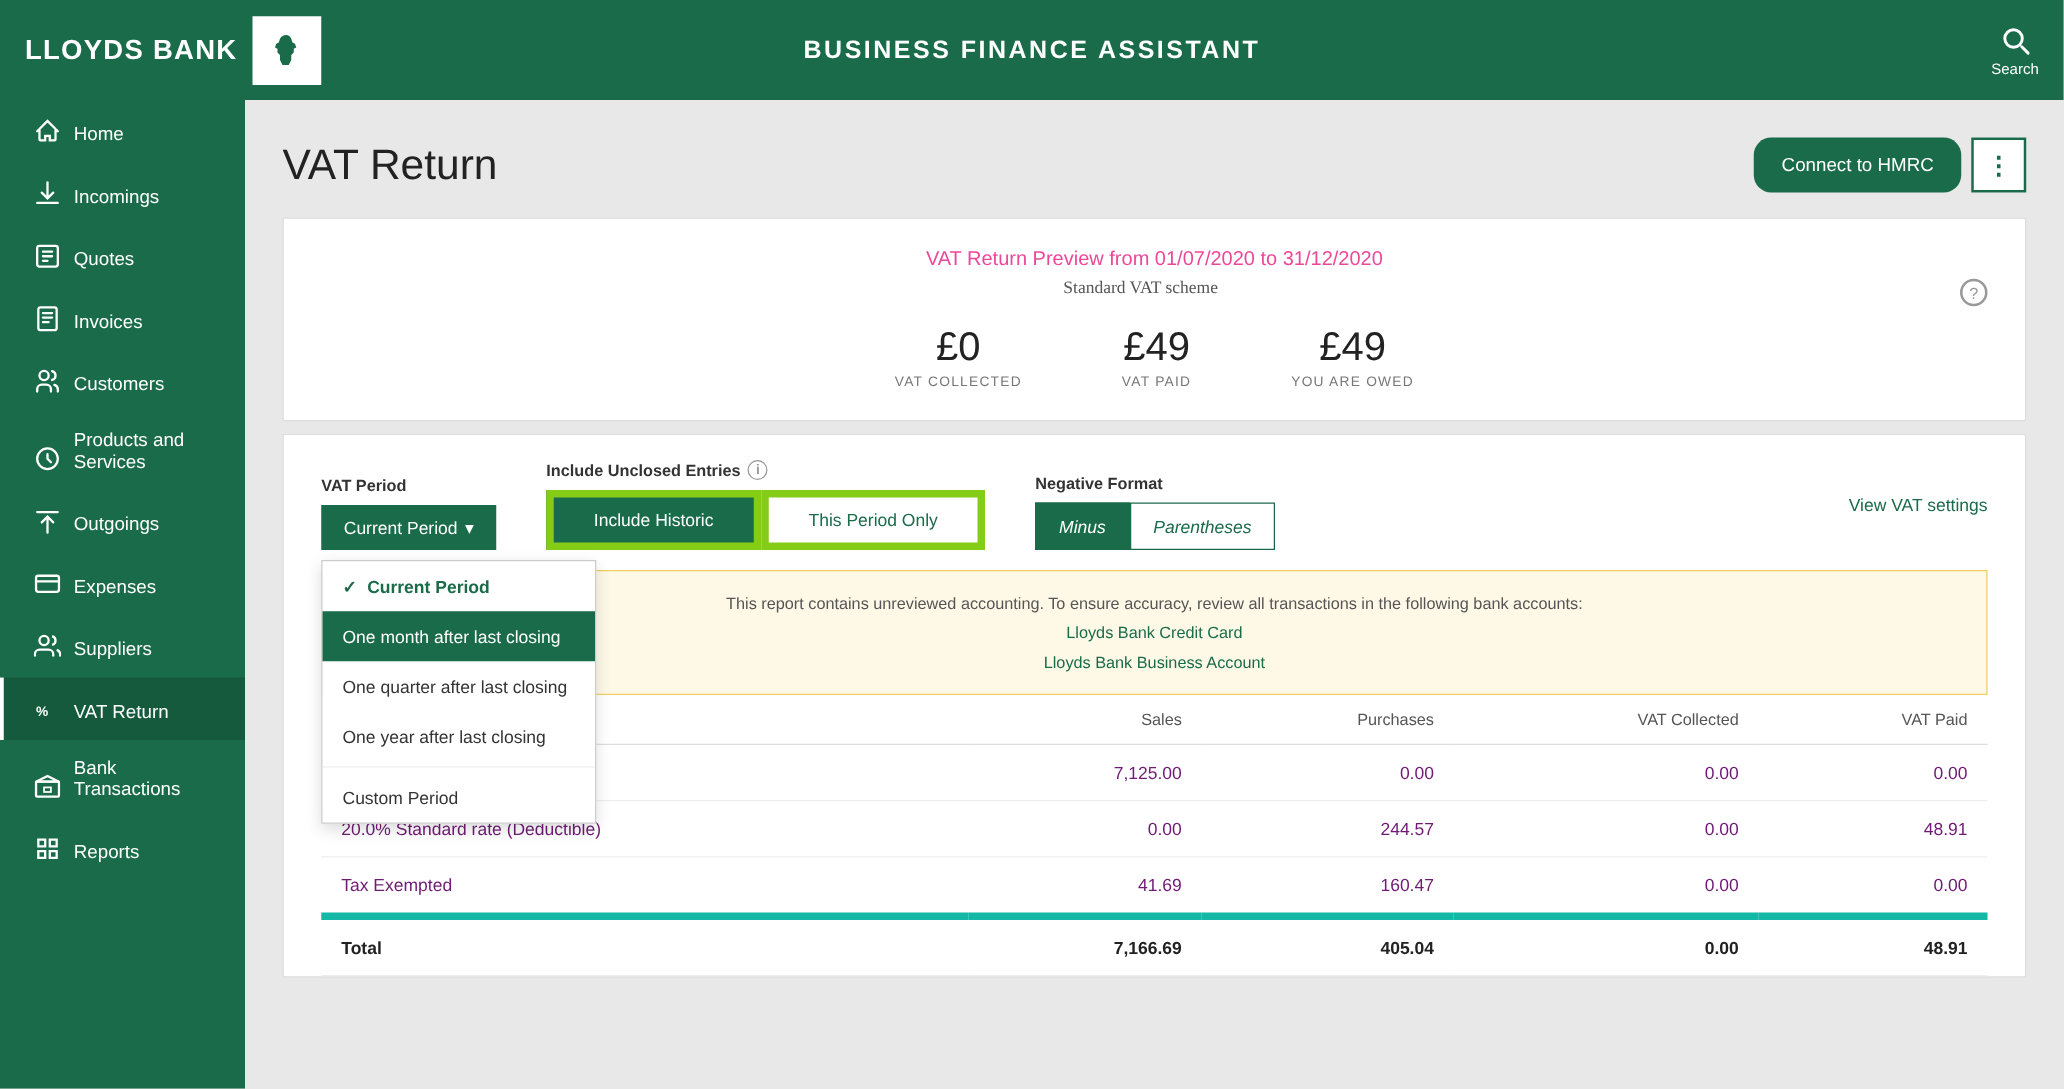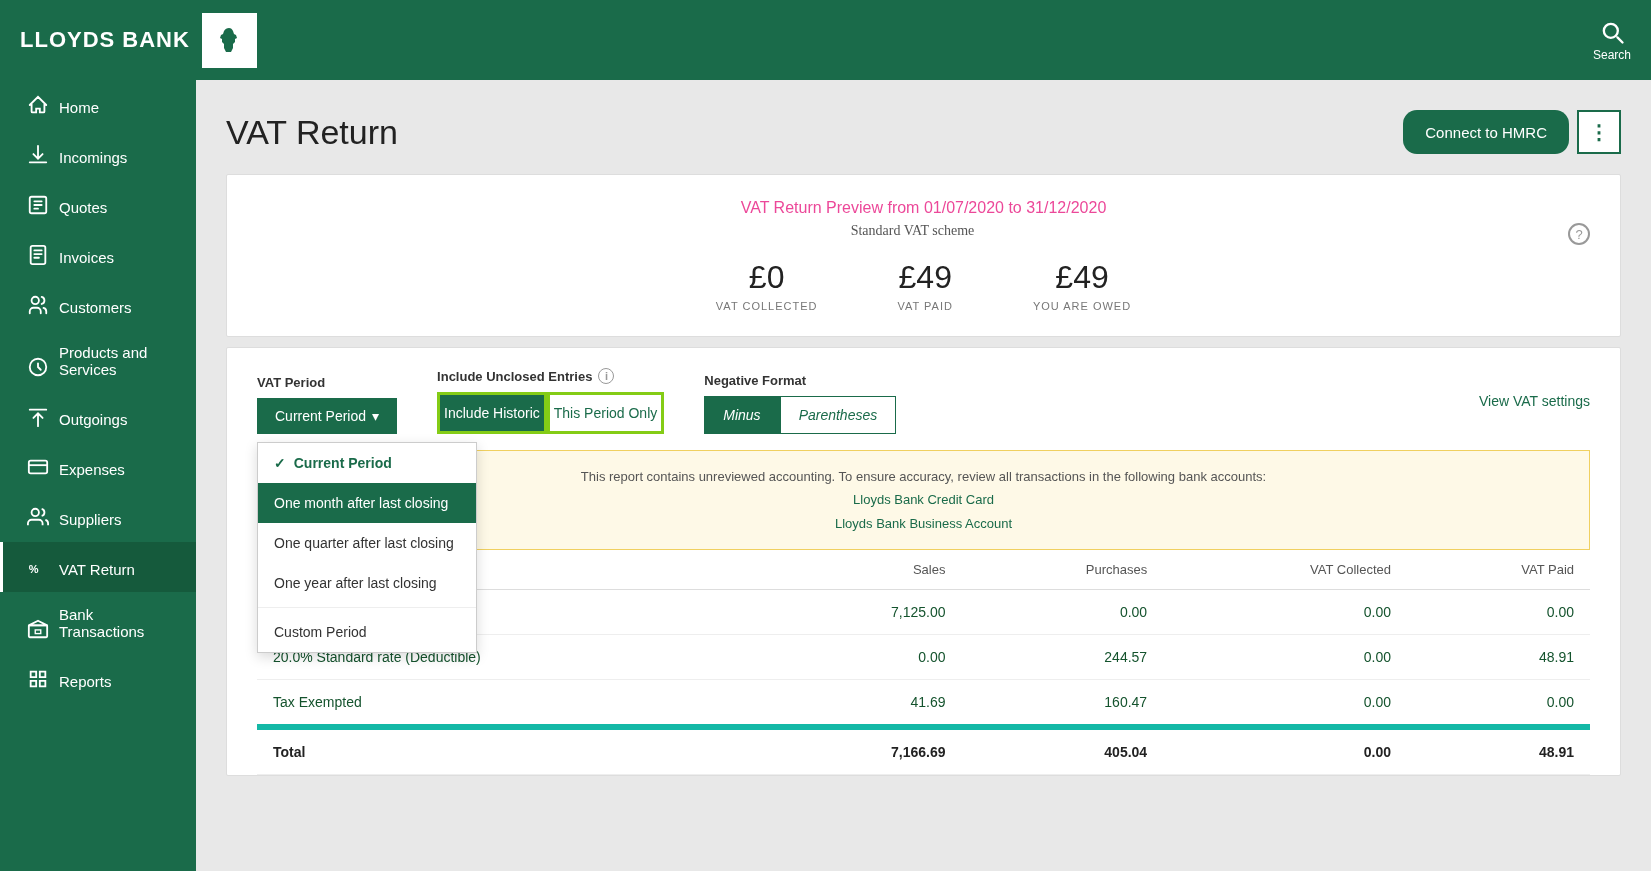--- a/index.html
+++ b/index.html
@@ -224,24 +224,24 @@
       color: white;
       border: none;
       padding: 10px 18px;
       font-size: 14px;
       cursor: pointer;
       display: flex;
       align-items: center;
       gap: 6px;
     }
     .btn-toggle {
-      border: 3px solid #84cc16;
+      border: 6px solid #84cc16;
       background: white;
       color: #1a6b4a;
-      padding: 10px 4px;
+      padding: 10px 32px;
       font-size: 14px;
       cursor: pointer;
     }
     .btn-toggle.active-toggle {
       background: #1a6b4a;
       color: white;
     }
     .btn-neg {
       border: 1px solid #1a6b4a;
       background: white;
@@ -321,21 +321,21 @@
       padding: 12px 16px;
       text-align: right;
       font-weight: 400;
       color: #555;
       font-size: 13px;
     }
     .vat-table th:first-child { text-align: left; }
     .vat-table td {
       padding: 14px 16px;
       text-align: right;
-      color: #14532d;
+      color: #701a75;
       border-bottom: 1px solid #eee;
     }
     .vat-table td:first-child { text-align: left; }
     .vat-table tr.total-row td { font-weight: 600; color: #222; border-top: 6px solid #14b8a6; }
     .link-cell { color: #1a6b4a; cursor: pointer; }
   </style>
 </head>
 <body>
 
 <div class="top-header">
@@ -343,20 +343,21 @@
     <span class="logo-text">LLOYDS BANK</span>
     <div class="logo-horse">
       <svg width="40" height="40" viewBox="0 0 40 40" fill="none">
         <rect width="40" height="40" fill="white"></rect>
         <path d="M20 8 C18 8 16 9 15 11 L14 14 L12 15 L11 18 L13 19 L13 22 L15 24 L15 28 L17 32 L20 32 L22 32 L24 28 L24 24 L26 22 L26 19 L28 18 L27 15 L25 14 L24 11 C23 9 22 8 20 8Z" fill="#1a6b4a"></path>
         <path d="M17 10 C17 10 15 12 16 14 L18 13 L19 11Z" fill="#1a6b4a"></path>
         <circle cx="19" cy="11" r="1.5" fill="#1a6b4a"></circle>
       </svg>
     </div>
   </div>
+  <div class="header-title">BUSINESS FINANCE ASSISTANT</div>
   <div class="search-area">
     <svg class="search-icon-svg" viewBox="0 0 24 24">
       <path d="M21 21l-4.35-4.35M17 11A6 6 0 1 1 5 11a6 6 0 0 1 12 0z" stroke="white" stroke-width="2" fill="none" stroke-linecap="round"></path>
     </svg>
     <span class="search-label">Search</span>
   </div>
 </div>
 
 <div class="layout">
 

